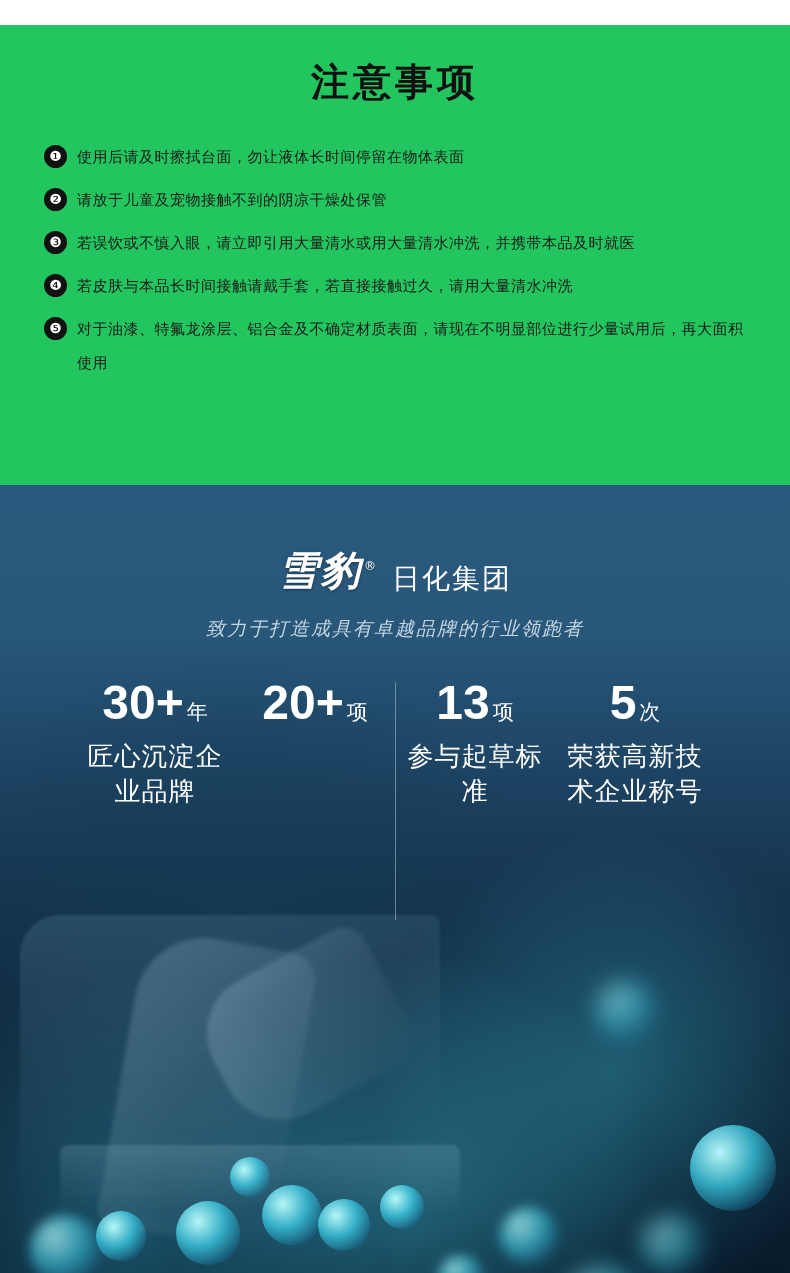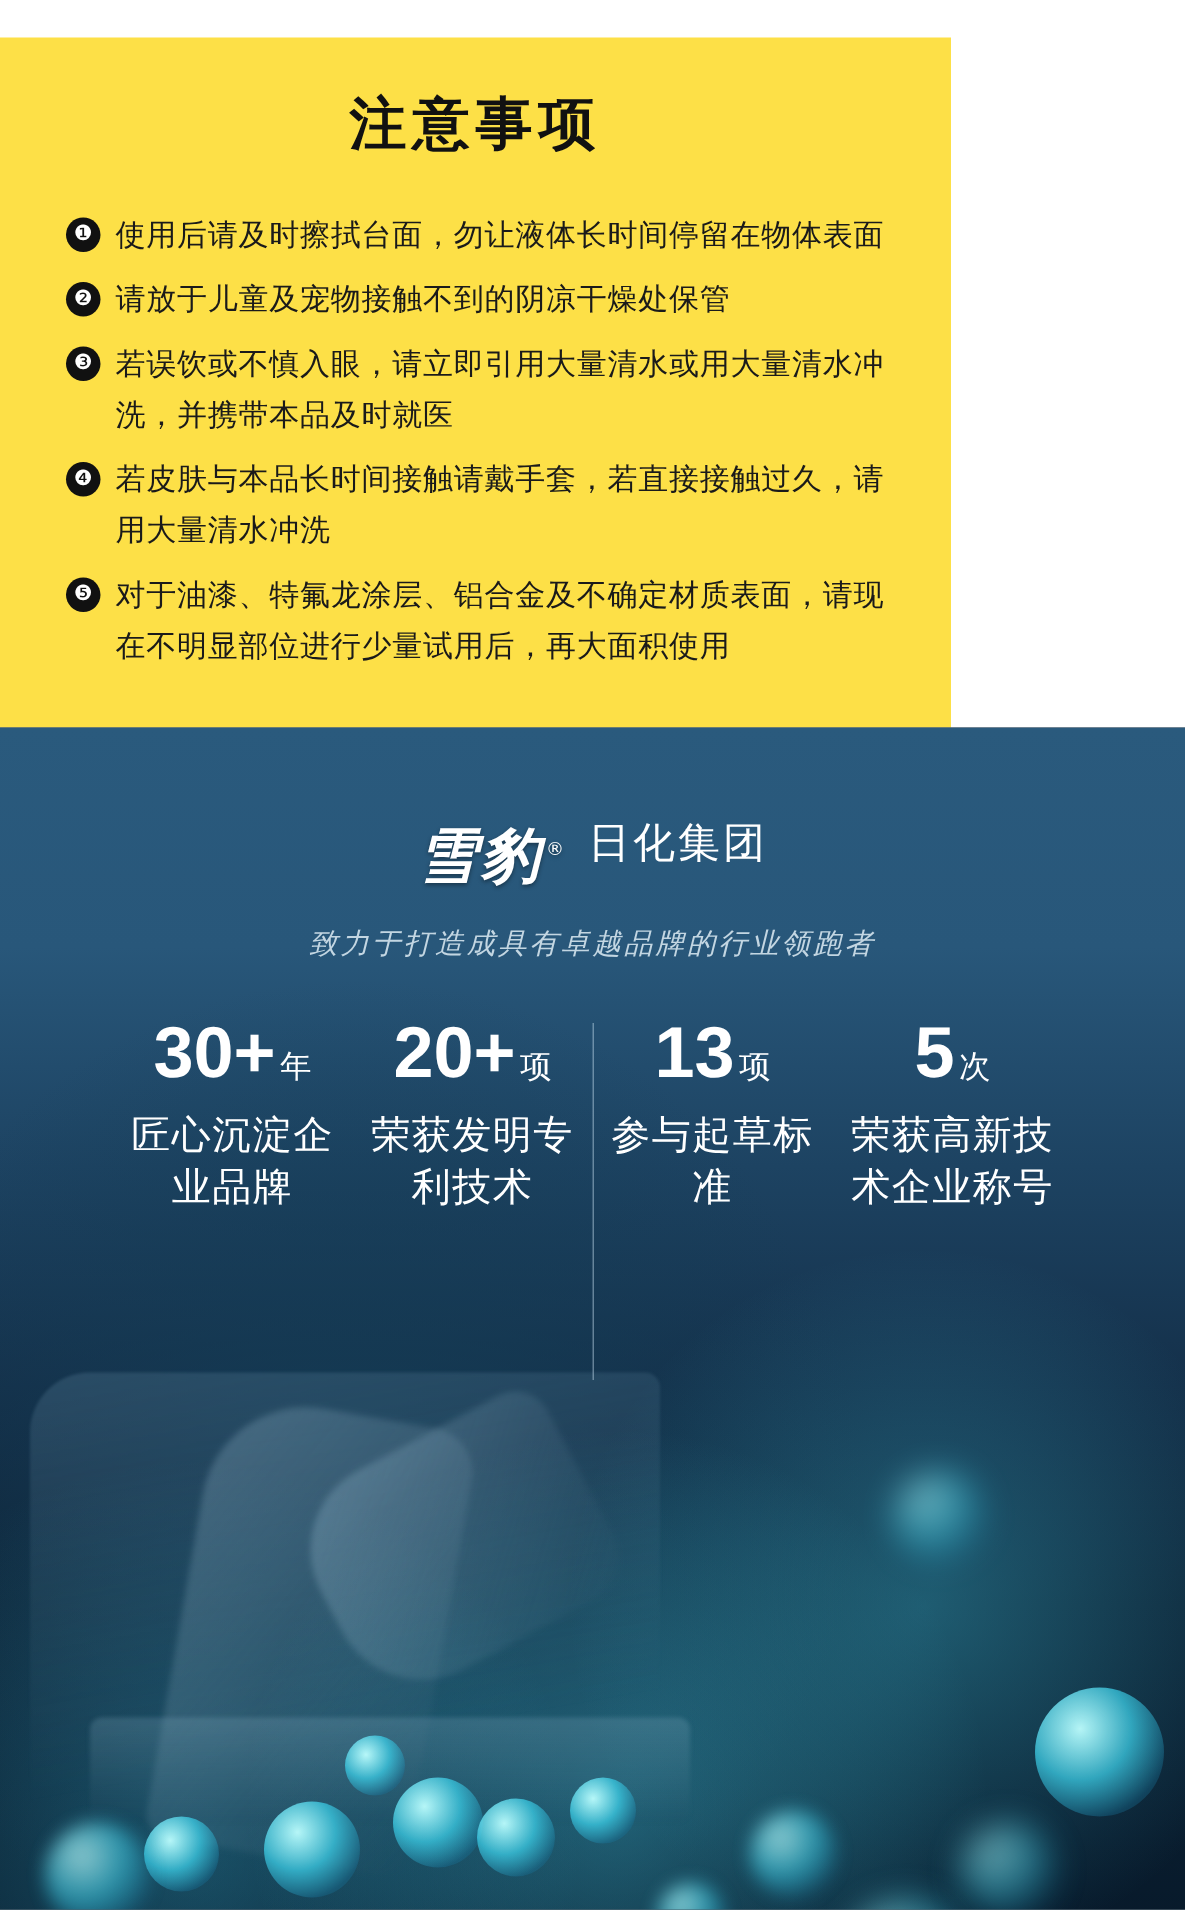--- a/index.html
+++ b/index.html
@@ -10,23 +10,23 @@
   body {
     width: 790px;
     height: 1273px;
     font-family: "Liberation Sans", "DejaVu Sans", sans-serif;
     overflow: hidden;
     position: relative;
   }
 
   
   .notice-section {
-    width: 634px;
+    width: 790px;
     height: 460px;
-    background: #fde047;
+    background: #22c55e;
     box-sizing: border-box;
     padding: 0;
     position: relative;
   }
   .notice-title {
     text-align: center;
     font-size: 38px;
     font-weight: bold;
     color: #111111;
     letter-spacing: 4px;
@@ -52,21 +52,21 @@
     background: #111111;
     color: #ffffff;
     font-size: 14px;
     line-height: 23px;
     text-align: center;
     margin-top: 5px;
     margin-right: 10px;
     font-family: "DejaVu Sans", sans-serif;
   }
   .notice-text {
-    font-size: 20px;
+    font-size: 15px;
     line-height: 34px;
     color: #1a1a1a;
     letter-spacing: 0.5px;
     max-width: 690px;
   }
 
   
   .brand-section {
     position: relative;
     width: 790px;
@@ -138,21 +138,21 @@
   .cell.softer { filter: blur(11px); opacity: 0.6; }
 
   .brand-inner {
     position: relative;
     z-index: 3;
     padding-top: 58px;
     text-align: center;
   }
   .logo-row {
     display: flex;
-    align-items: flex-start;
+    align-items: flex-end;
     justify-content: center;
     gap: 14px;
   }
   .logo-script {
     font-family: "Liberation Serif", "DejaVu Serif", serif;
     font-size: 40px;
     font-style: italic;
     font-weight: bold;
     color: #ffffff;
     letter-spacing: 2px;
@@ -284,21 +284,20 @@
   <div class="stats-grid">
     <div class="stats-divider"></div>
 
     <div class="stat">
       <div class="stat-value"><span>30+</span><span class="stat-unit">年</span></div>
       <div class="stat-label">匠心沉淀企业品牌</div>
     </div>
 
     <div class="stat">
       <div class="stat-value"><span>20+</span><span class="stat-unit">项</span></div>
-      <div class="stat-label">荣获发明专利技术</div>
     </div>
 
     <div class="stat">
       <div class="stat-value"><span>13</span><span class="stat-unit">项</span></div>
       <div class="stat-label">参与起草标准</div>
     </div>
 
     <div class="stat">
       <div class="stat-value"><span>5</span><span class="stat-unit">次</span></div>
       <div class="stat-label">荣获高新技术企业称号</div>

